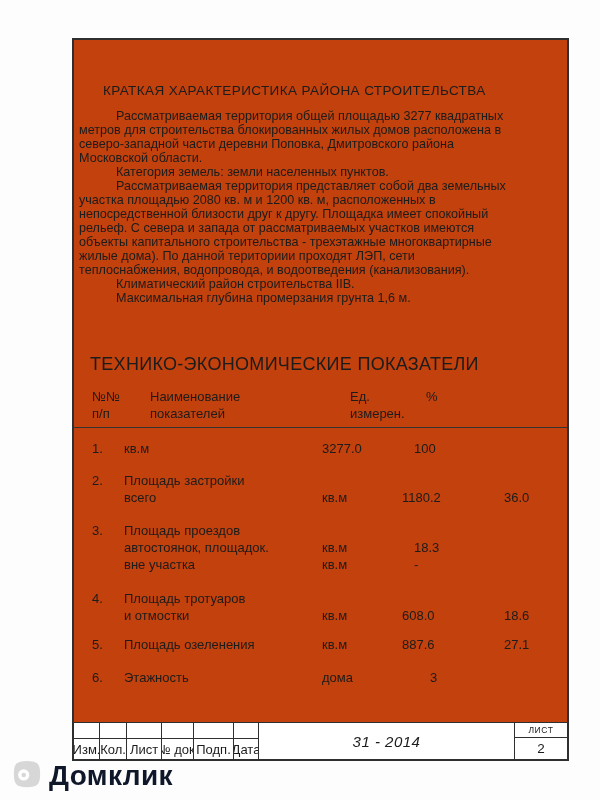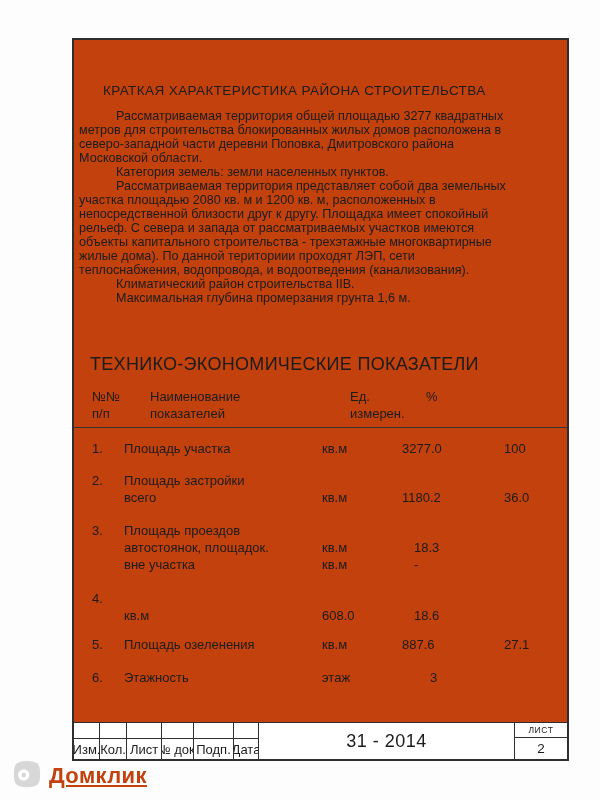--- a/index.html
+++ b/index.html
@@ -53,40 +53,40 @@
   .tb-row1 { height:15px; display:flex; }
   .tb-row2 { flex:1; display:flex; border-top:1.4px solid #2f2f2f; }
   .tb-cell {
     box-sizing:border-box; border-right:1.4px solid #2f2f2f;
     display:flex; align-items:center; justify-content:center;
     font-size:13px; white-space:nowrap; overflow:hidden;
   }
   .tb-center {
     position:absolute; left:185px; right:53px; top:0; bottom:0;
     display:flex; align-items:center; justify-content:center;
-    font-size:18px; letter-spacing:0.5px;
+    font-size:15px; letter-spacing:0.5px;font-style:italic;
   }
   .tb-sheet {
     position:absolute; right:0; top:0; bottom:0; width:53px;
     border-left:1.4px solid #2f2f2f; box-sizing:border-box;
     display:flex; flex-direction:column;
   }
   .tb-sheet-label {
     height:14px; border-bottom:1.4px solid #2f2f2f;
     display:flex; align-items:center; justify-content:center;
     font-size:8.5px; letter-spacing:0.6px;
   }
   .tb-sheet-num { flex:1; display:flex; align-items:center; justify-content:center;
     font-size:13.5px; }
   
   .wm {
     position:absolute; left:12px; top:759px;
     display:flex; align-items:center; gap:7px;
   }
-  .wm-text { font-size:22px; font-weight:bold; letter-spacing:0.4px; color:#c2410c;text-decoration:underline; }
+  .wm-text { font-size:28px; font-weight:bold; letter-spacing:0.4px; color:#0f172a; }
 </style>
 </head>
 <body>
 
 <div class="frame">
 
   <div class="doc-title">КРАТКАЯ ХАРАКТЕРИСТИКА РАЙОНА СТРОИТЕЛЬСТВА</div>
 
   <div class="doc-text">
     <div class="para">Рассматриваемая территория общей площадью 3277 квадратных<br>метров для строительства блокированных жилых домов расположена в<br>северо-западной части деревни Поповка, Дмитровского района<br>Московской области.</div>
@@ -102,55 +102,55 @@
     <div class="tep-grid">
       <div>№№<br>п/п</div>
       <div class="hdr-name">Наименование<br>показателей</div>
       <div class="hdr-unit">Ед.<br>измерен.</div>
       <div class="hdr-pct">%</div>
     </div>
     <div class="rule"></div>
     <div id="tep-rows">
         <div class="tep-grid">
           <div class="cell-num">1.</div>
-          <div class="cell-name">Площадь участка</div>
           <div class="cell-unit">кв.м</div>
           <div class="cell-value">3277.0</div>
           <div class="cell-pct">100</div>
         </div>
         <div class="tep-grid">
           <div class="cell-num">2.</div>
           <div class="cell-name">Площадь застройки<br>всего</div>
           <div class="cell-unit"><br>кв.м</div>
           <div class="cell-value"><br>1180.2</div>
           <div class="cell-pct"><br>36.0</div>
         </div>
         <div class="tep-grid">
           <div class="cell-num">3.</div>
           <div class="cell-name">Площадь проездов<br>автостоянок, площадок.<br>вне участка</div>
           <div class="cell-unit"><br>кв.м<br>кв.м</div>
           <div class="cell-pct"><br>18.3<br>-</div>
         </div>
         <div class="tep-grid">
           <div class="cell-num">4.</div>
+          <div class="cell-name">Площадь тротуаров<br>и отмостки</div>
           <div class="cell-unit"><br>кв.м</div>
           <div class="cell-value"><br>608.0</div>
           <div class="cell-pct"><br>18.6</div>
         </div>
         <div class="tep-grid">
           <div class="cell-num">5.</div>
           <div class="cell-name">Площадь озеленения</div>
           <div class="cell-unit">кв.м</div>
           <div class="cell-value">887.6</div>
           <div class="cell-pct">27.1</div>
         </div>
         <div class="tep-grid">
           <div class="cell-num">6.</div>
           <div class="cell-name">Этажность</div>
-          <div class="cell-unit">этаж</div>
+          <div class="cell-unit">дома</div>
           <div class="cell-value indent">3</div>
           <div class="cell-pct"></div>
         </div>
       </div>
   </div>
 
   <div class="tb">
     <div class="tb-left">
       <div class="tb-row1" id="tb-row1">
           <div class="tb-cell" style="width: 26px;"></div>

